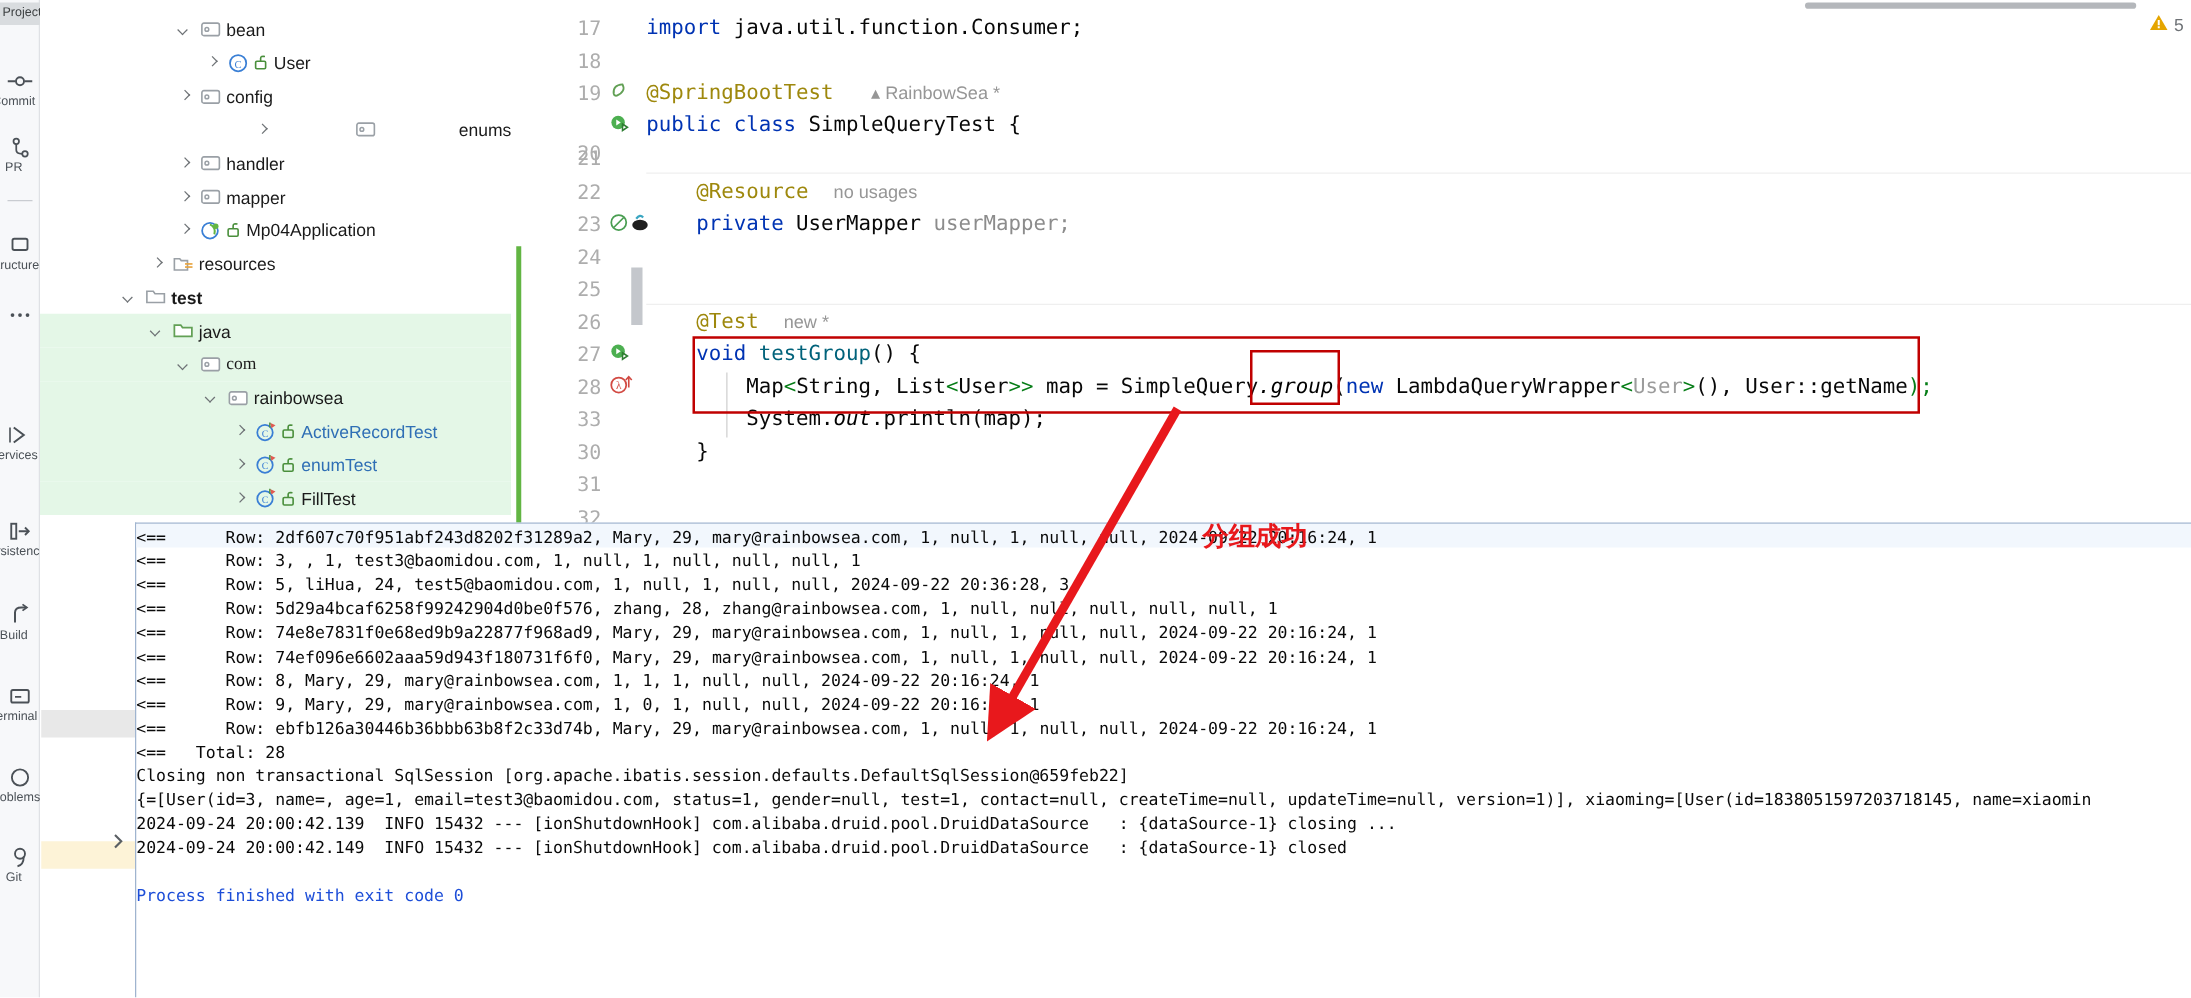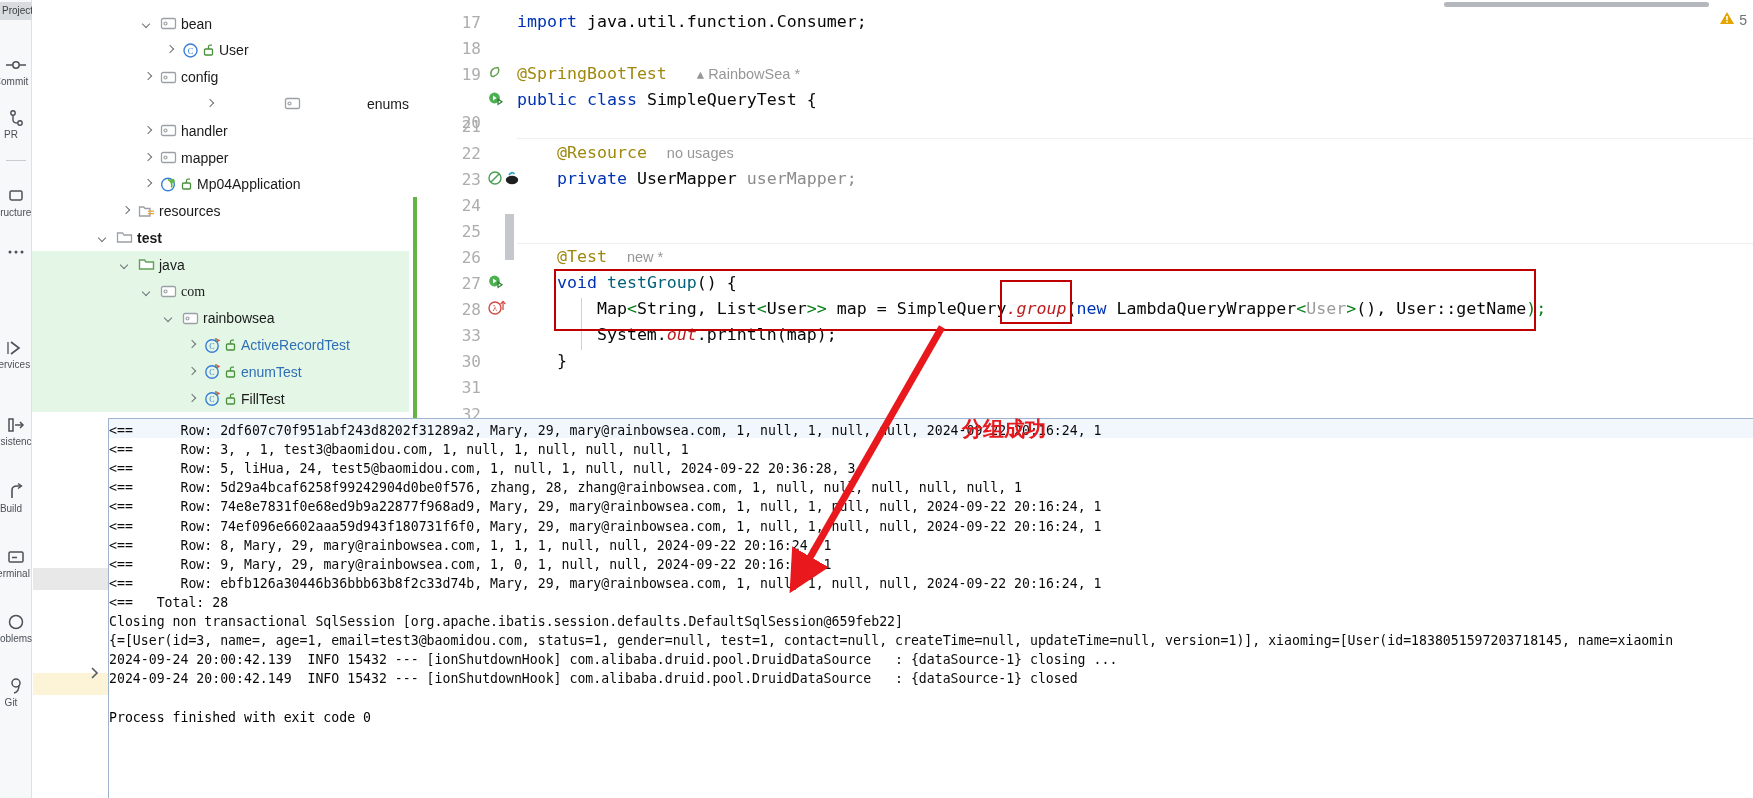--- a/index.html
+++ b/index.html
@@ -110,21 +110,21 @@
   .lno {
     position: absolute; width: 72px; text-align: right;
     color: #adadad; font-family: "DejaVu Sans Mono", monospace; font-size: 16px;
   }
   .gico { position: absolute; width: 18px; height: 18px; }
   .code-txt { position: absolute; left: 108px; white-space: pre; }
   .kw { color: #0033b3; }
   .ann { color: #9e880d; }
   .plain { color: #080808; }
   .fn { color: #00627a; }
-  .field { color: #b91c1c; font-style: italic; }
+  .field { color: #000000; font-style: italic; }
   .gray { color: #8c8c8c; }
   .hintgray { color: #969696; font-family: "Liberation Sans", sans-serif; font-size: 14.5px; font-style: normal; }
   .generic { color: #9c9c9c; }
   .grn { color: #067d17; }
   .sep-line {
     position: absolute; left: 108px; width: 1236px; height: 1px;
     background: #efefef;
   }
   .indent-guide {
     position: absolute; width: 1px; background: #d0d0d0;
@@ -164,21 +164,21 @@
   }
   .console-inner {
     position: absolute; left: 0; top: 0; width: 1645px; height: 380px;
     font-family: "DejaVu Sans Mono", monospace;
     font-size: 13.2px;
     color: #0a0a0a;
     white-space: pre;
   }
   .cline { position: absolute; left: 0; white-space: pre; height: 19px; line-height: 19px; }
   .cline .arrowtok { color: #0a0a0a; }
-  .cline.finish { color: #000000; }
+  .cline.finish { color: #1d4ed8; }
   .console-hl-band {
     position: absolute; left: 0; width: 1645px; height: 19px;
     background: #f2f7fd;
   }
 
   
   .runstrip {
     position: absolute; left: 33px; top: 418px; width: 75px; height: 380px;
     background: #ffffff;
   }

